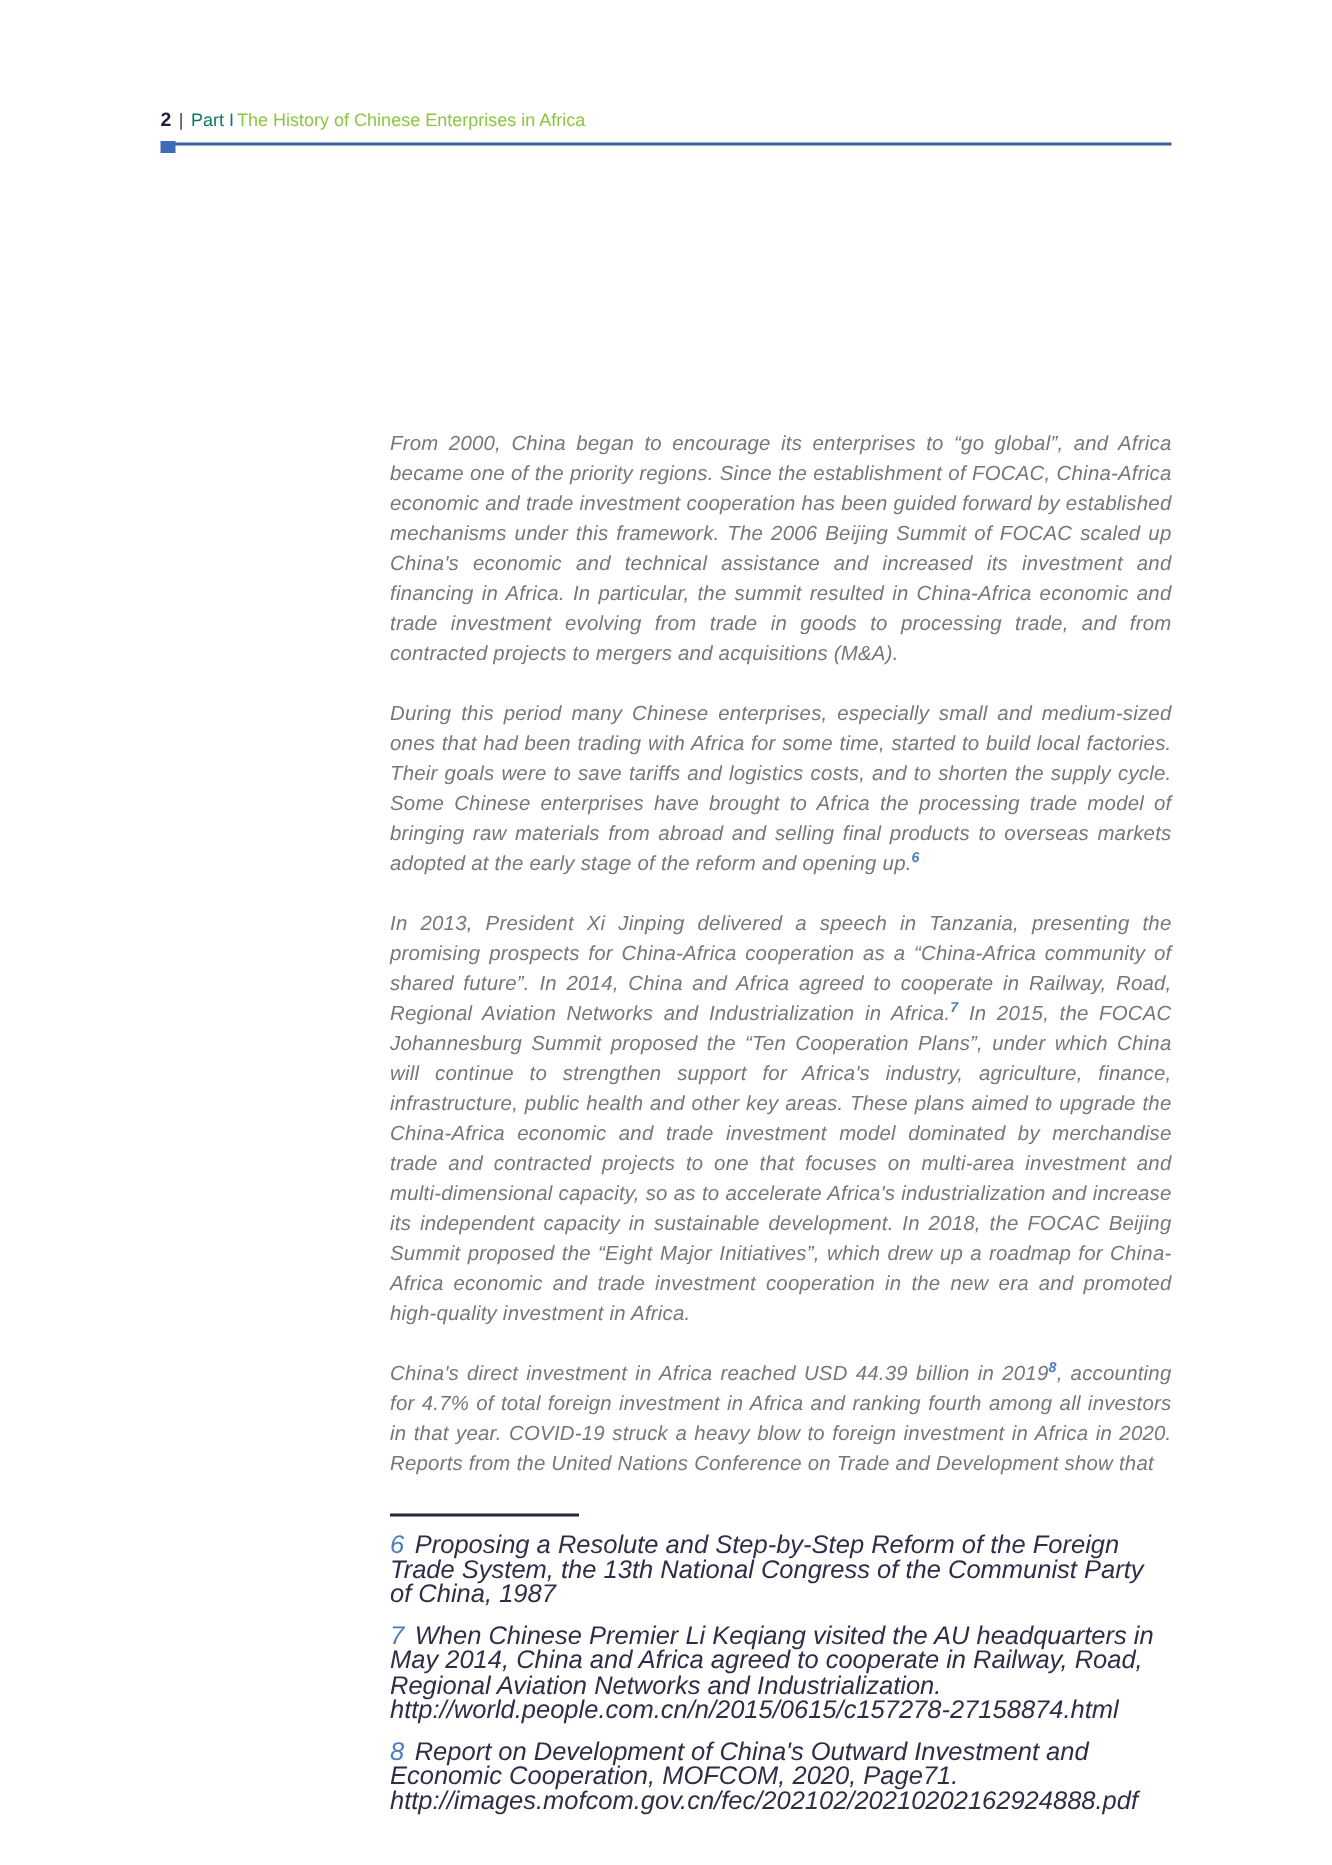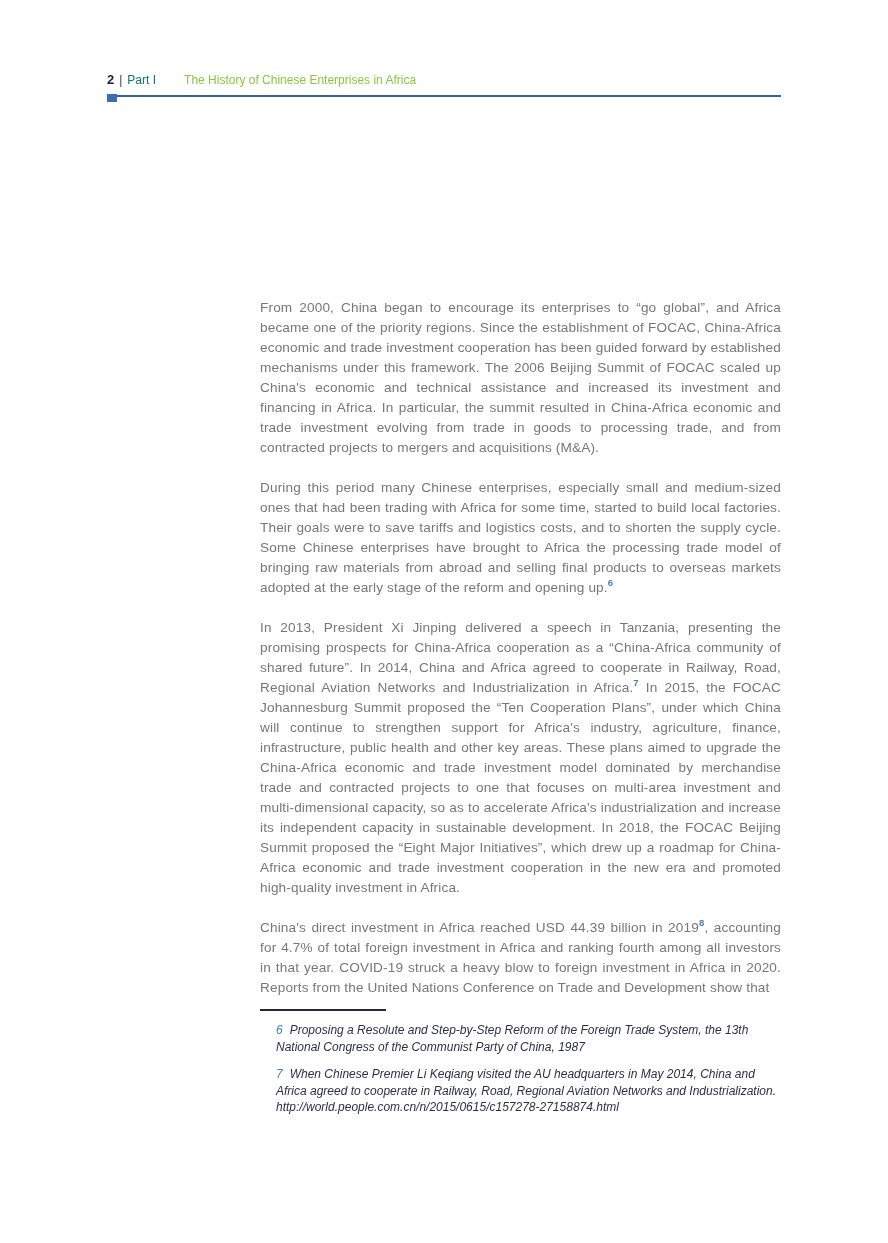--- a/index.html
+++ b/index.html
@@ -10,38 +10,38 @@
     background: #ffffff;
     overflow: hidden;
     font-family: "Liberation Sans", sans-serif;
   }
   
   .header { position: absolute; left: 107px; top: 72px; width: 674px; }
   .header-line1 { display: flex; align-items: baseline; font-size: 12px; }
   .pagenum { font-weight: bold; color: #20203d; font-size: 13px; }
   .sep { margin: 0 5px 0 5px; color: #3a3a55; font-weight: 400; }
   .part { color: #0f766e; }
-  .title { color: #8cc63e; margin-left: 28px; }
+  .title { color: #8cc63e; margin-left: 2px; }
   .rule-row { position: relative; margin-top: 6px; height: 10px; }
   .rule-line { position: absolute; left: 1px; right: 0; top: 2px; height: 2px; background: #33629e; }
   .square { position: absolute; left: 0; top: 1px; width: 10px; height: 8px; background: #3a6cb8; }
   
   .body-col {
     position: absolute; left: 260px; top: 283px; width: 521px;
     font-size: 13.6px; line-height: 20px; color: #76777a;
     text-align: justify; letter-spacing: 0.15px;
   }
-  .body-para { margin: 15px 0 20px 0; }
+  .body-para { margin: 3px 0 20px 0; font-style: italic; }
   .fn-ref { color: #4a7ebc; font-size: 9.5px; line-height: 0; font-weight: bold; }
   
   .footnotes { position: absolute; left: 260px; top: 1009px; width: 521px; }
   .fn-divider { width: 126px; height: 0; border-top: 2px solid #26263e; margin: 0 0 11px 0; }
   .footnote {
-    margin: 0 0 11px 16px; font-style: italic;
-    font-size: 12px; line-height: 16.5px; color: #2e2e48;
+    margin: 0 0 11px 0; font-style: italic;
+    font-size: 17px; line-height: 16.5px; color: #2e2e48;
   }
   .fn-num { color: #4a7ebc; margin-right: 7px; }
 </style>
 </head>
 <body>
 
 <div class="page">
 
   <header class="header">
     <div class="header-line1">
@@ -63,16 +63,17 @@
       <p class="body-para"><span>In 2013, President Xi Jinping delivered a speech in Tanzania, presenting the promising prospects for China-Africa cooperation as a “China-Africa community of shared future”. In 2014, China and Africa agreed to cooperate in Railway, Road, Regional Aviation Networks and Industrialization in Africa.</span><sup class="fn-ref">7</sup><span> In 2015, the FOCAC Johannesburg Summit proposed the “Ten Cooperation Plans”, under which China will continue to strengthen support for Africa's industry, agriculture, finance, infrastructure, public health and other key areas. These plans aimed to upgrade the China-Africa economic and trade investment model dominated by merchandise trade and contracted projects to one that focuses on multi-area investment and multi-dimensional capacity, so as to accelerate Africa's industrialization and increase its independent capacity in sustainable development. In 2018, the FOCAC Beijing Summit proposed the “Eight Major Initiatives”, which drew up a roadmap for China-Africa economic and trade investment cooperation in the new era and promoted high-quality investment in Africa.</span></p>
       <p class="body-para"><span>China's direct investment in Africa reached USD 44.39 billion in 2019</span><sup class="fn-ref">8</sup><span>, accounting for 4.7% of total foreign investment in Africa and ranking fourth among all investors in that year. COVID-19 struck a heavy blow to foreign investment in Africa in 2020. Reports from the United Nations Conference on Trade and Development show that</span></p>
     </main>
 
   <footer class="footnotes">
     <div class="fn-divider"></div>
     <div>
 
     <p class="footnote"><span class="fn-num">6</span><span>Proposing a Resolute and Step-by-Step Reform of the Foreign Trade System, the 13th National Congress of the Communist Party of China, 1987</span></p>
         <p class="footnote"><span class="fn-num">7</span><span>When Chinese Premier Li Keqiang visited the AU headquarters in May 2014, China and Africa agreed to cooperate in Railway, Road, Regional Aviation Networks and Industrialization. http://world.people.com.cn/n/2015/0615/c157278-27158874.html</span></p>
+        <p class="footnote"><span class="fn-num">8</span><span>Report on Development of China's Outward Investment and Economic Cooperation, MOFCOM, 2020, Page71. http://images.mofcom.gov.cn/fec/202102/20210202162924888.pdf</span></p>
       </div>
   </footer>
 
 </div>
 
 </body></html>

